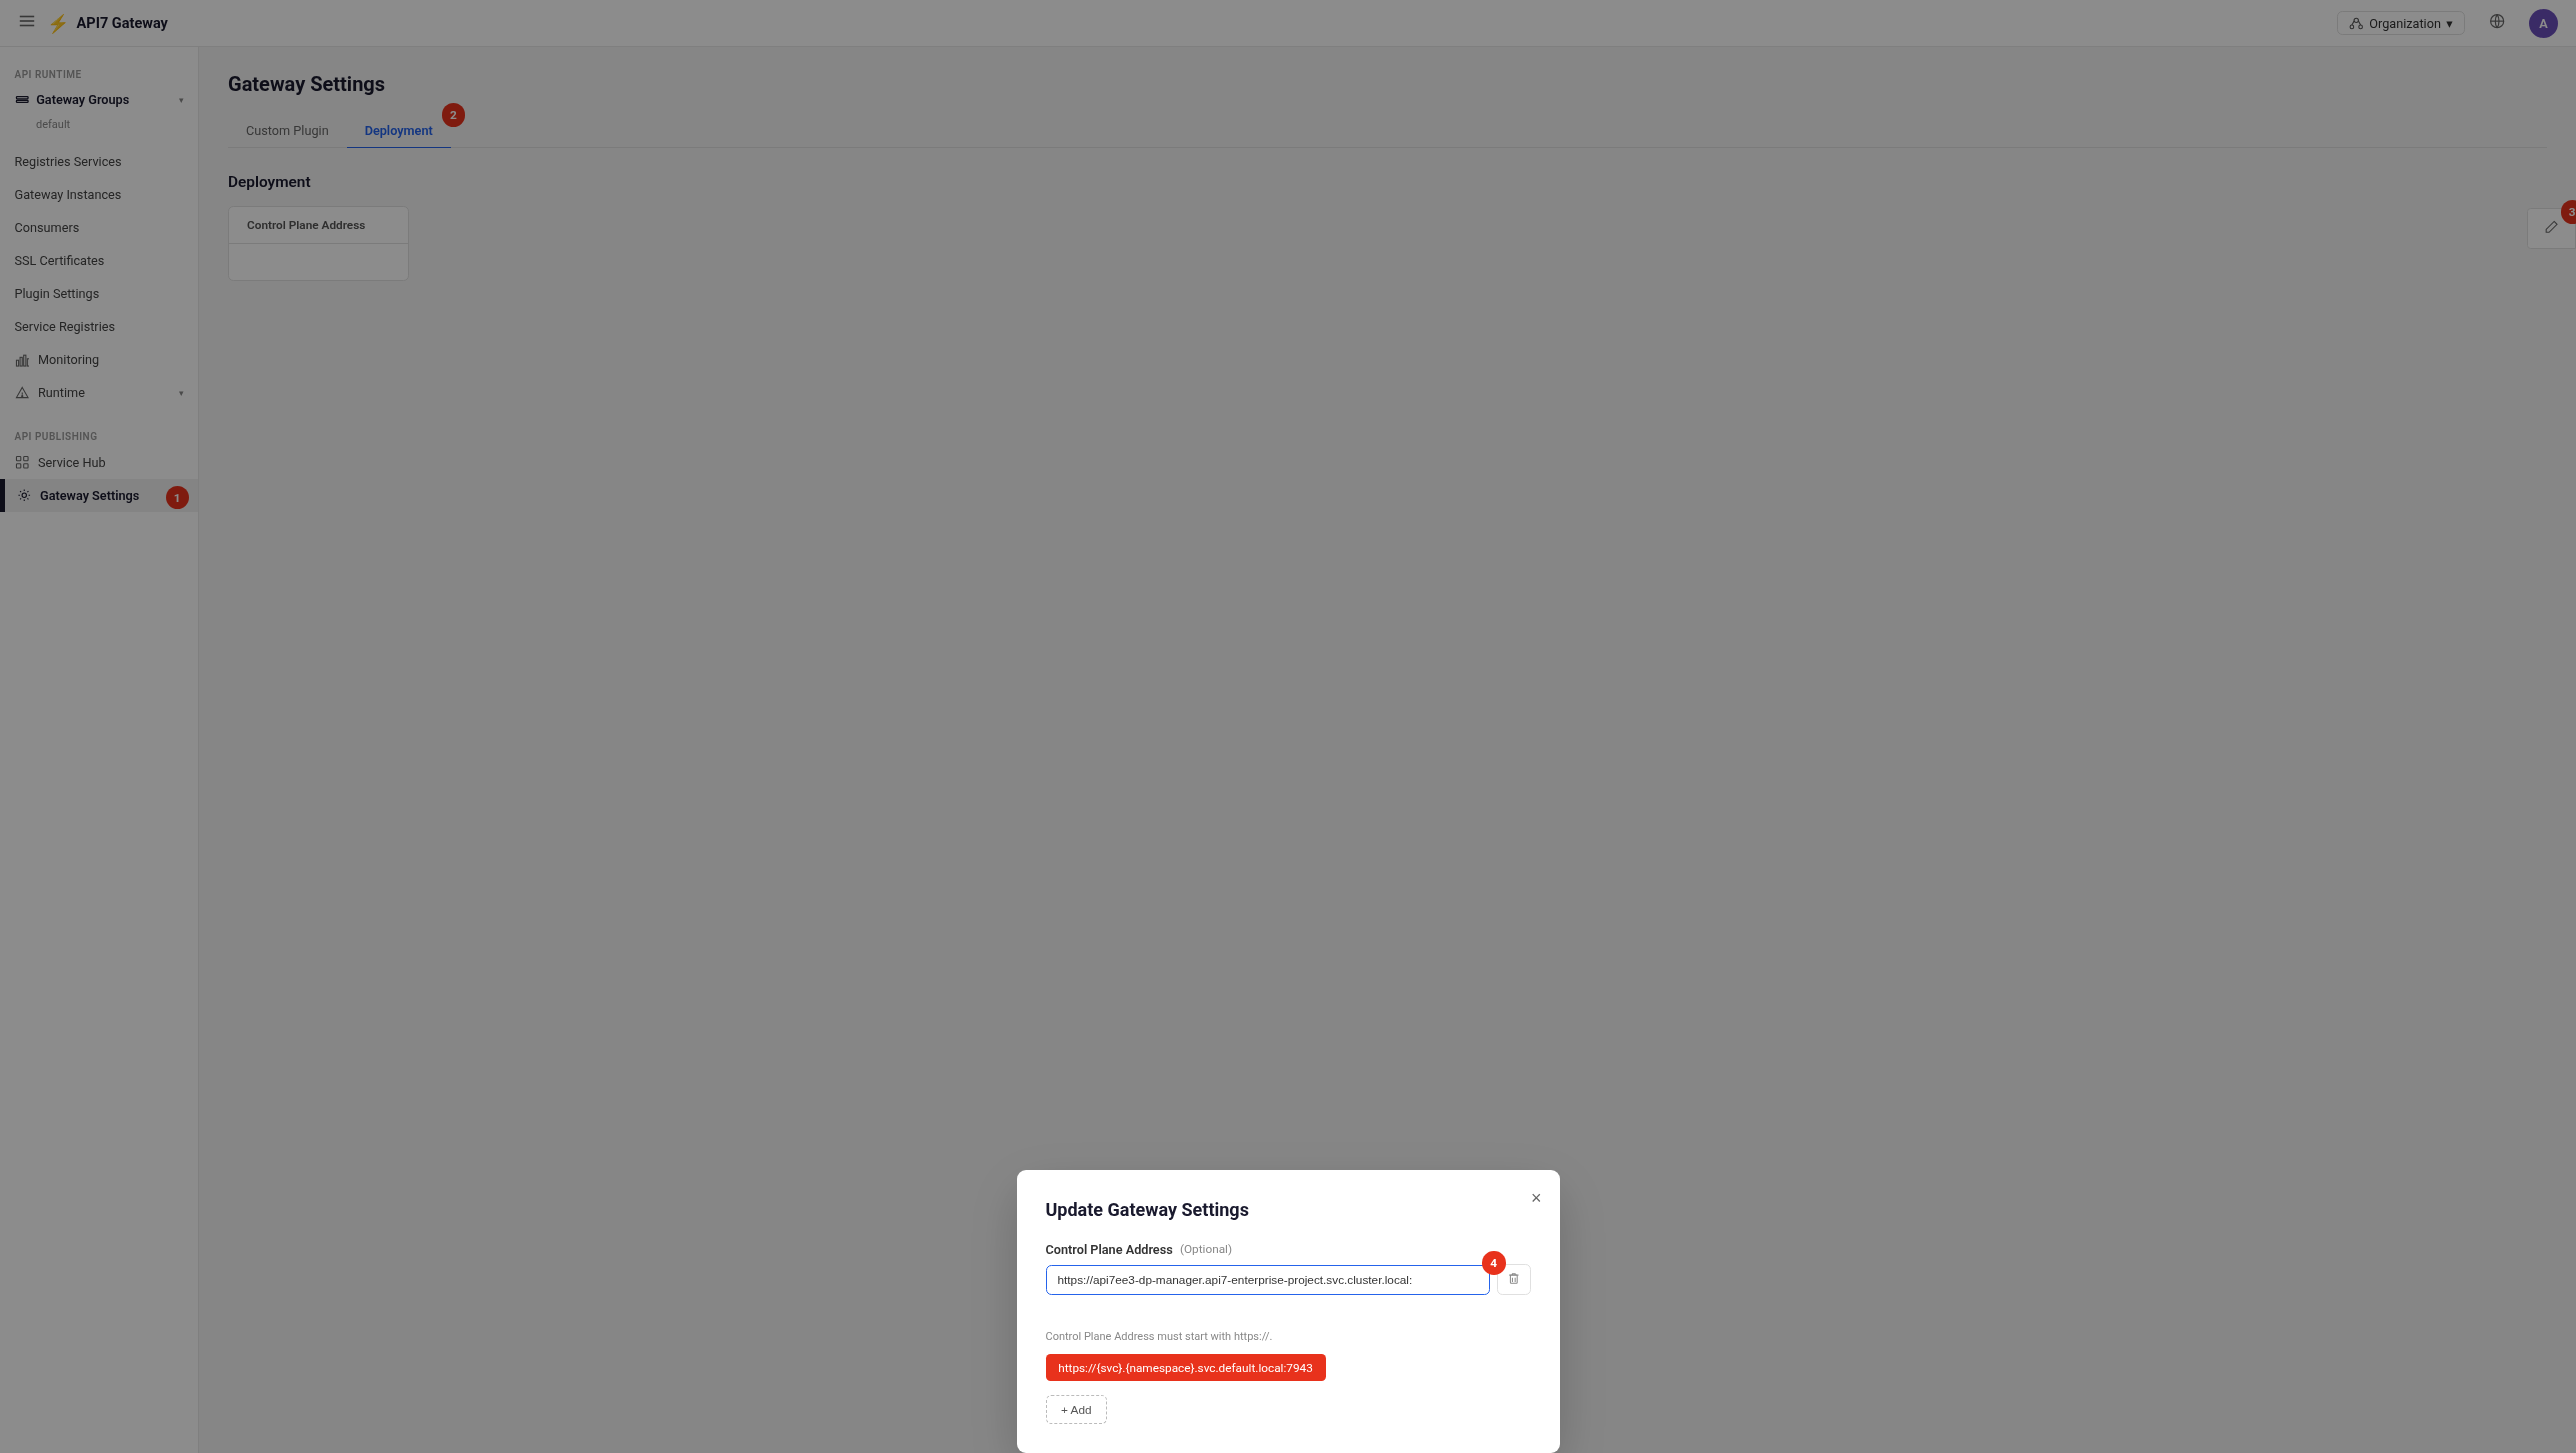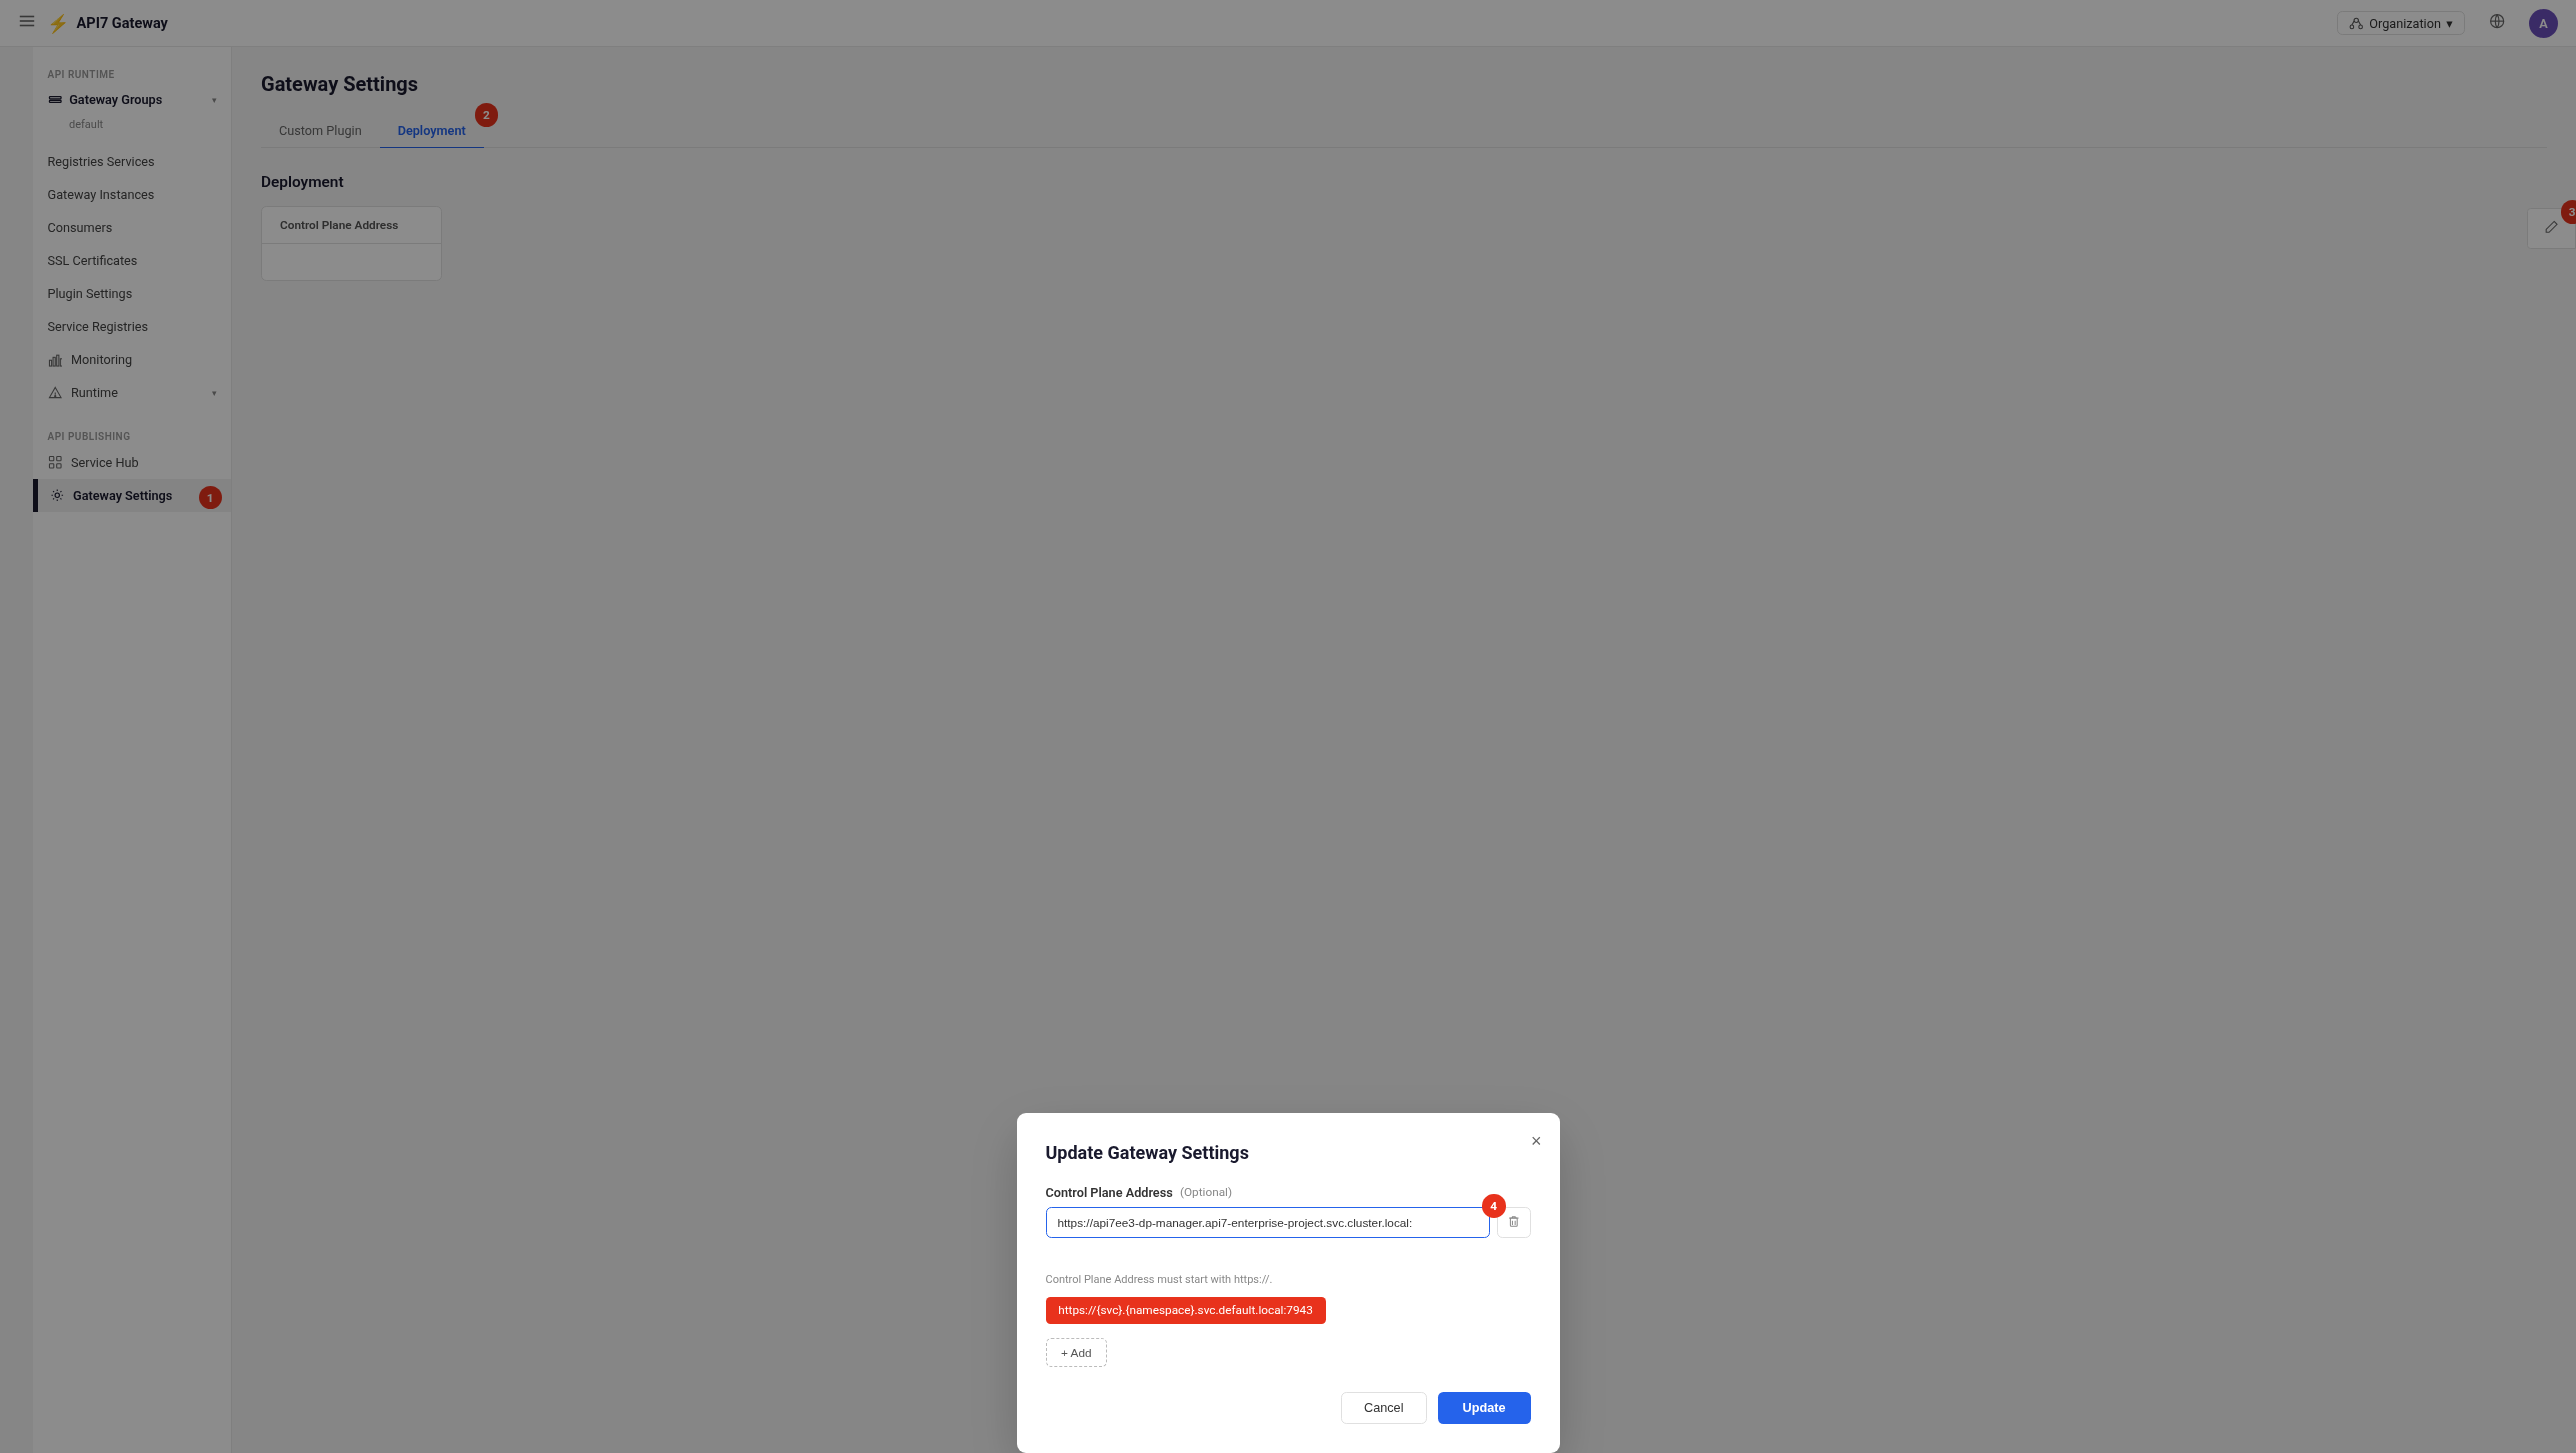--- a/index.html
+++ b/index.html
@@ -17,21 +17,21 @@
     .brand-icon { color: #e8321c; font-size: 18px; }
     .topnav-right { display: flex; align-items: center; gap: 24px; }
     .org-selector { display: flex; align-items: center; gap: 5.4px; cursor: pointer; font-size: 12.7px; color: #333; border: 0.9px solid #e0e0e0; padding: 3.6px 11px; border-radius: 5.4px; background: #fff; }
     .lang-btn { background: none; border: none; cursor: pointer; font-size: 14.5px; color: #666; }
     .avatar { width: 29px; height: 29px; border-radius: 50%; background: #6b4fbb; color: #fff; display: flex; align-items: center; justify-content: center; font-size: 12.7px; font-weight: 600; cursor: pointer; }
 
     
     .layout { display: flex; margin-top: 47px; height: calc(100vh - 47px); }
 
     
-    .sidebar { width: 199px; background: #fff; border-right: 0.9px solid #e8e8e8; overflow-y: auto; flex-shrink: 0; padding: 14.5px 0; margin-left: 33px; }
+    .sidebar { width: 199px; background: #fff; border-right: 0.9px solid #e8e8e8; overflow-y: auto; flex-shrink: 0; padding: 14.5px 0; }
     .sidebar-section-label { font-size: 10px; color: #999; font-weight: 600; text-transform: uppercase; padding: 7.2px 14.5px 3.6px; letter-spacing: 0.5px; }
     .sidebar-item { display: flex; align-items: center; gap: 9px; padding: 9px 14.5px; cursor: pointer; font-size: 12.7px; color: #444; border-radius: 0; position: relative; }
     .sidebar-item.active { background: #f0f0f0; color: #1a1a2e; font-weight: 600; border-left: 2.7px solid #1a1a2e; }
     .sidebar-item.active::before { content: ''; position: absolute; left: 0; top: 0; bottom: 0; width: 2.7px; background: #1a1a2e; }
     .sidebar-group { display: flex; align-items: center; gap: 9px; padding: 9px 14.5px; cursor: pointer; font-size: 12.7px; color: #444; }
     .chevron { font-size: 9px; color: #888; margin-left: auto; }
     .gateway-groups-block { padding: 0 0 7.2px 0; }
     .gateway-groups-header { display: flex; align-items: center; padding: 9px 14.5px; cursor: pointer; gap: 7.2px; }
     .gateway-groups-title { font-weight: 600; font-size: 12.7px; color: #1a1a2e; }
     .gateway-groups-sub { font-size: 11px; color: #888; padding: 1.8px 14.5px 7.2px 36px; }
@@ -287,19 +287,15 @@
 
     
     <div class="autocomplete-option">
       <span>https://{svc}.{namespace}.svc.default.local:7943</span>
     </div>
 
     <button class="add-btn">
       <span>+ Add</span>
     </button>
 
-    <div class="modal-footer">
-      <button class="btn-cancel">Cancel</button>
-      <button class="btn-update">Update</button>
-    </div>
   </div>
 </div>
 
 
 </body></html>

